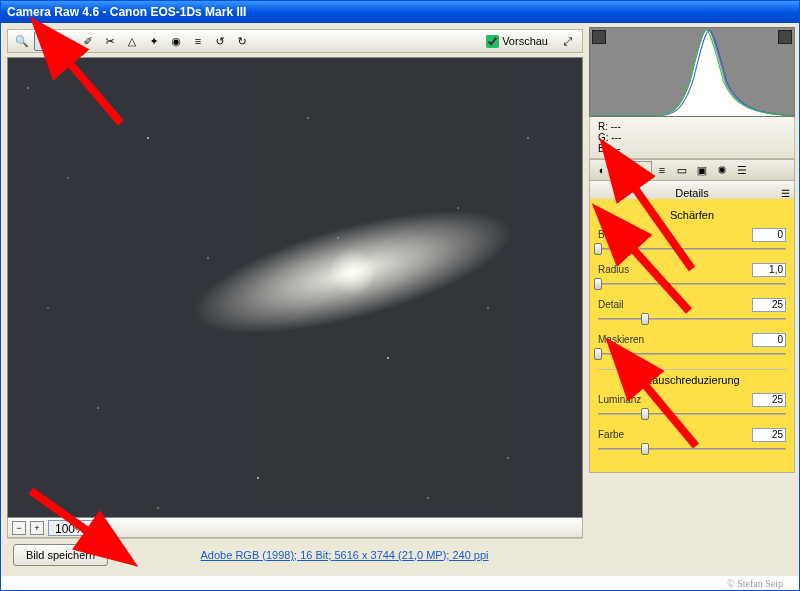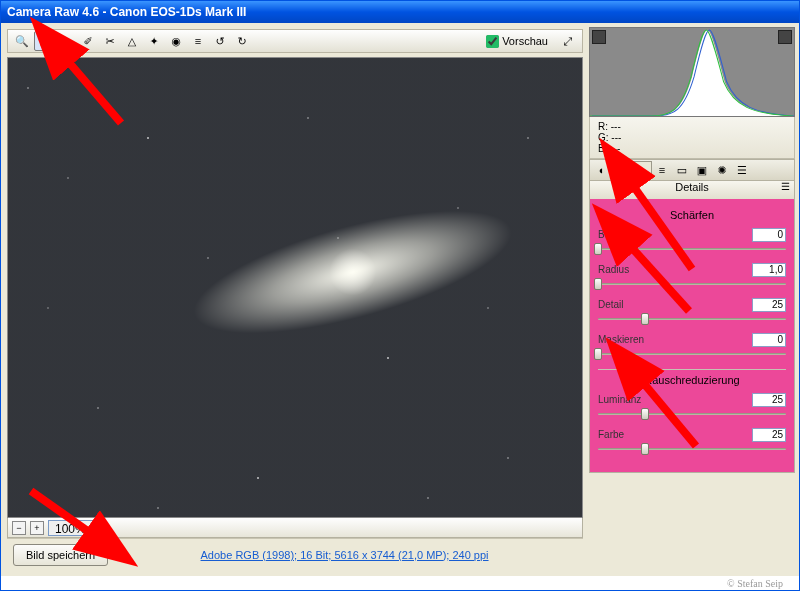--- a/index.html
+++ b/index.html
@@ -46,23 +46,23 @@
   .histo-curve { position:absolute; bottom:0; left:0; right:0; height:100%; }
   .histo-curve svg { width:100%; height:100%; }
   .histo-warn { width:14px; height:14px; position:absolute; top:2px; background:#444; border:1px solid #222; }
   .histo-warn.l { left:2px; } .histo-warn.r { right:2px; }
   .info-strip { display:grid; grid-template-columns: 70px 1fr; height:42px; border-left:1px solid #bfbcab; border-right:1px solid #bfbcab; border-bottom:1px solid #bfbcab; padding:4px 8px; font-size:10px; background:linear-gradient(#f6f5ee,#e7e4d5); }
   .info-rgb { display:flex; flex-direction:column; gap:0; line-height:1.1; }
   .info-exif { display:flex; flex-direction:column; gap:2px; align-items:center; justify-content:center; }
   .panel-tabs { height:22px; background:linear-gradient(#f0efe6,#d9d6c5); border:1px solid #b4b1a0; display:flex; align-items:center; gap:0; padding-left:2px; }
   .panel-tab { width:20px; height:18px; display:flex; align-items:center; justify-content:center; border:1px solid transparent; cursor:pointer; }
   .panel-tab.active { background:#ece9d8; border:1px solid #9c998a; border-bottom-color:#ece9d8; }
-  .panel-title { height:18px; background:linear-gradient(#f7f6ef,#e2dfcf); border-left:1px solid #b4b1a0; border-right:1px solid #b4b1a0; display:flex; align-items:flex-start; justify-content:center; font-size:11px; position:relative; }
+  .panel-title { height:18px; background:linear-gradient(#f7f6ef,#e2dfcf); border-left:1px solid #b4b1a0; border-right:1px solid #b4b1a0; display:flex; align-items:flex-end; justify-content:center; font-size:11px; position:relative; }
   .panel-menu { position:absolute; right:4px; font-size:10px; }
-  .panel-inner { border:1px solid #b4b1a0; border-top:none; padding:6px 8px 10px 8px; background:#ec4899; }
+  .panel-inner { border:1px solid #b4b1a0; border-top:none; padding:6px 8px 10px 8px; background:#fde047; }
   .section-head { text-align:center; font-size:11px; margin:4px 0 6px; }
   .slider-row { display:flex; align-items:center; gap:16px; height:15px; font-size:10px; }
   .slider-row .lbl { flex:1; color:#333; }
   .slider-row input.val { width:34px; height:14px; font-size:10px; border:1px solid #8a9ec7; text-align:right; padding-right:2px; background:#fff; }
   .slider-track { height:14px; position:relative; margin-bottom:6px; }
   .slider-track .track { position:absolute; left:0; right:0; top:6px; height:2px; background:linear-gradient(#8b8876,#c7c4b2); border-radius:1px; }
   .slider-track .thumb { position:absolute; top:1px; width:8px; height:12px; background:linear-gradient(#fefefe,#cfcdc0); border:1px solid #7a7868; border-radius:2px; margin-left:-4px; }
   .sep-line { border-top:1px solid #c6c3b3; margin:8px 0 4px; }
   .arrow { position:absolute; pointer-events:none; }
   .arrow svg { overflow:visible; }

